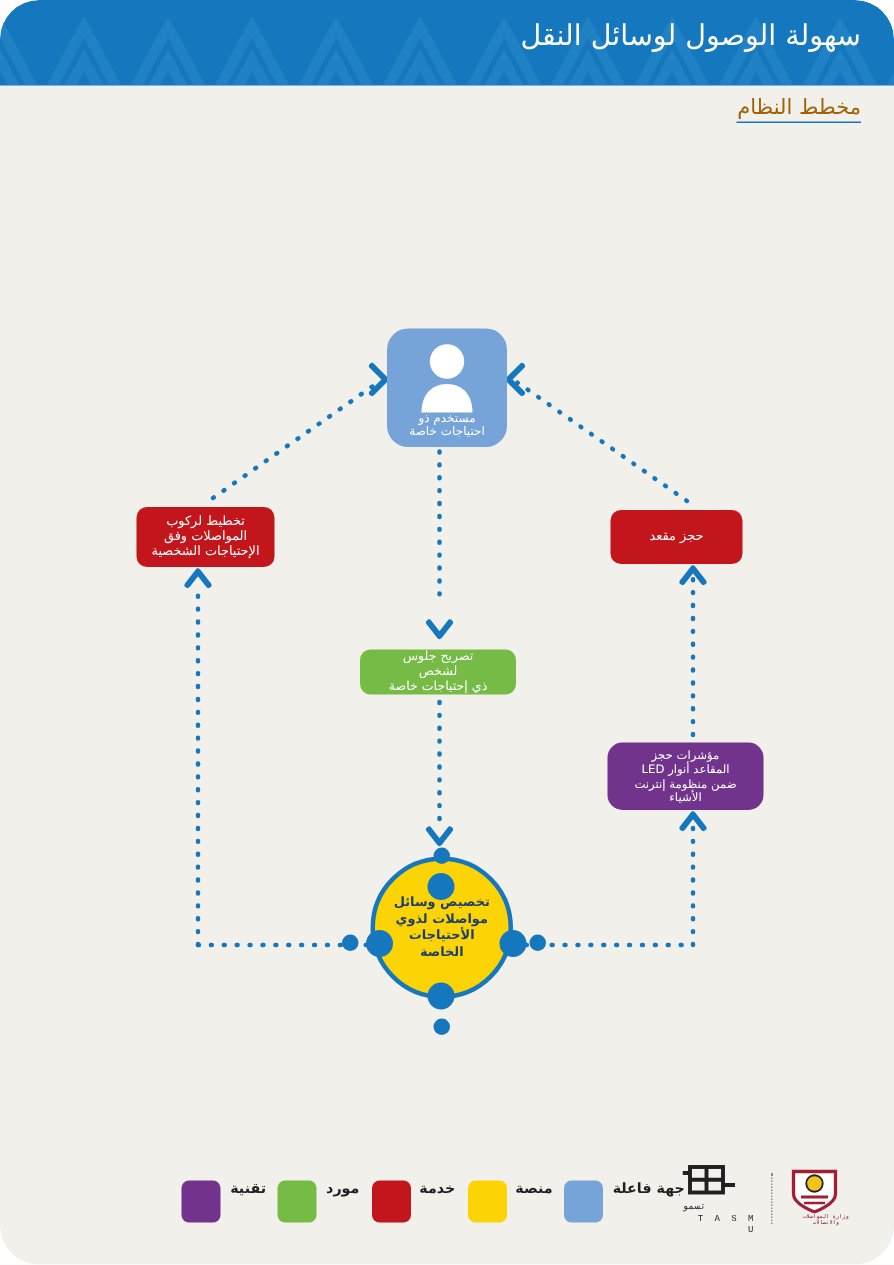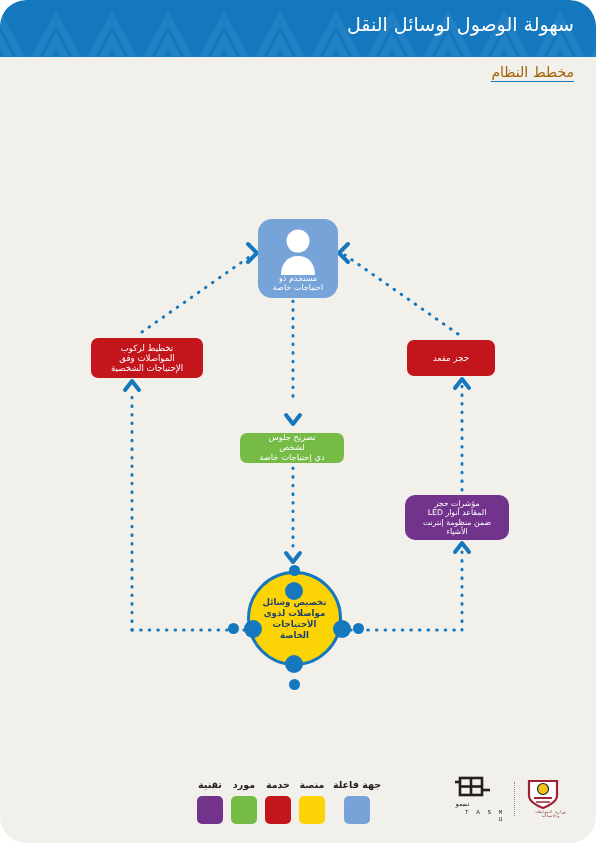--- a/index.html
+++ b/index.html
@@ -132,21 +132,21 @@
   
   .node-service {
     background: #c3161c;
     border-radius: 7px;
     font-size: 8.6px;
     padding: 4px 6px;
   }
   #node-plan {
     left: 91px;
     top: 338px;
-    width: 112px;
+    width: 92px;
     height: 40px;
   }
   #node-booking {
     left: 407px;
     top: 340px;
     width: 88px;
     height: 36px;
   }
 
   
@@ -206,22 +206,22 @@
     height: 32px;
     display: flex;
     flex-direction: row;
     align-items: center;
     justify-content: center;
     gap: 8px;
     padding-right: 18px;
   }
   .legend-item {
     display: flex;
-    flex-direction: column;
-    align-items: center;
+    flex-direction: row;
+    align-items: flex-start;
     gap: 6px;
   }
   .legend-swatch {
     width: 26px;
     height: 28px;
     border-radius: 5px;
   }
   .legend-label {
     font-size: 9.5px;
     color: #231f20;

